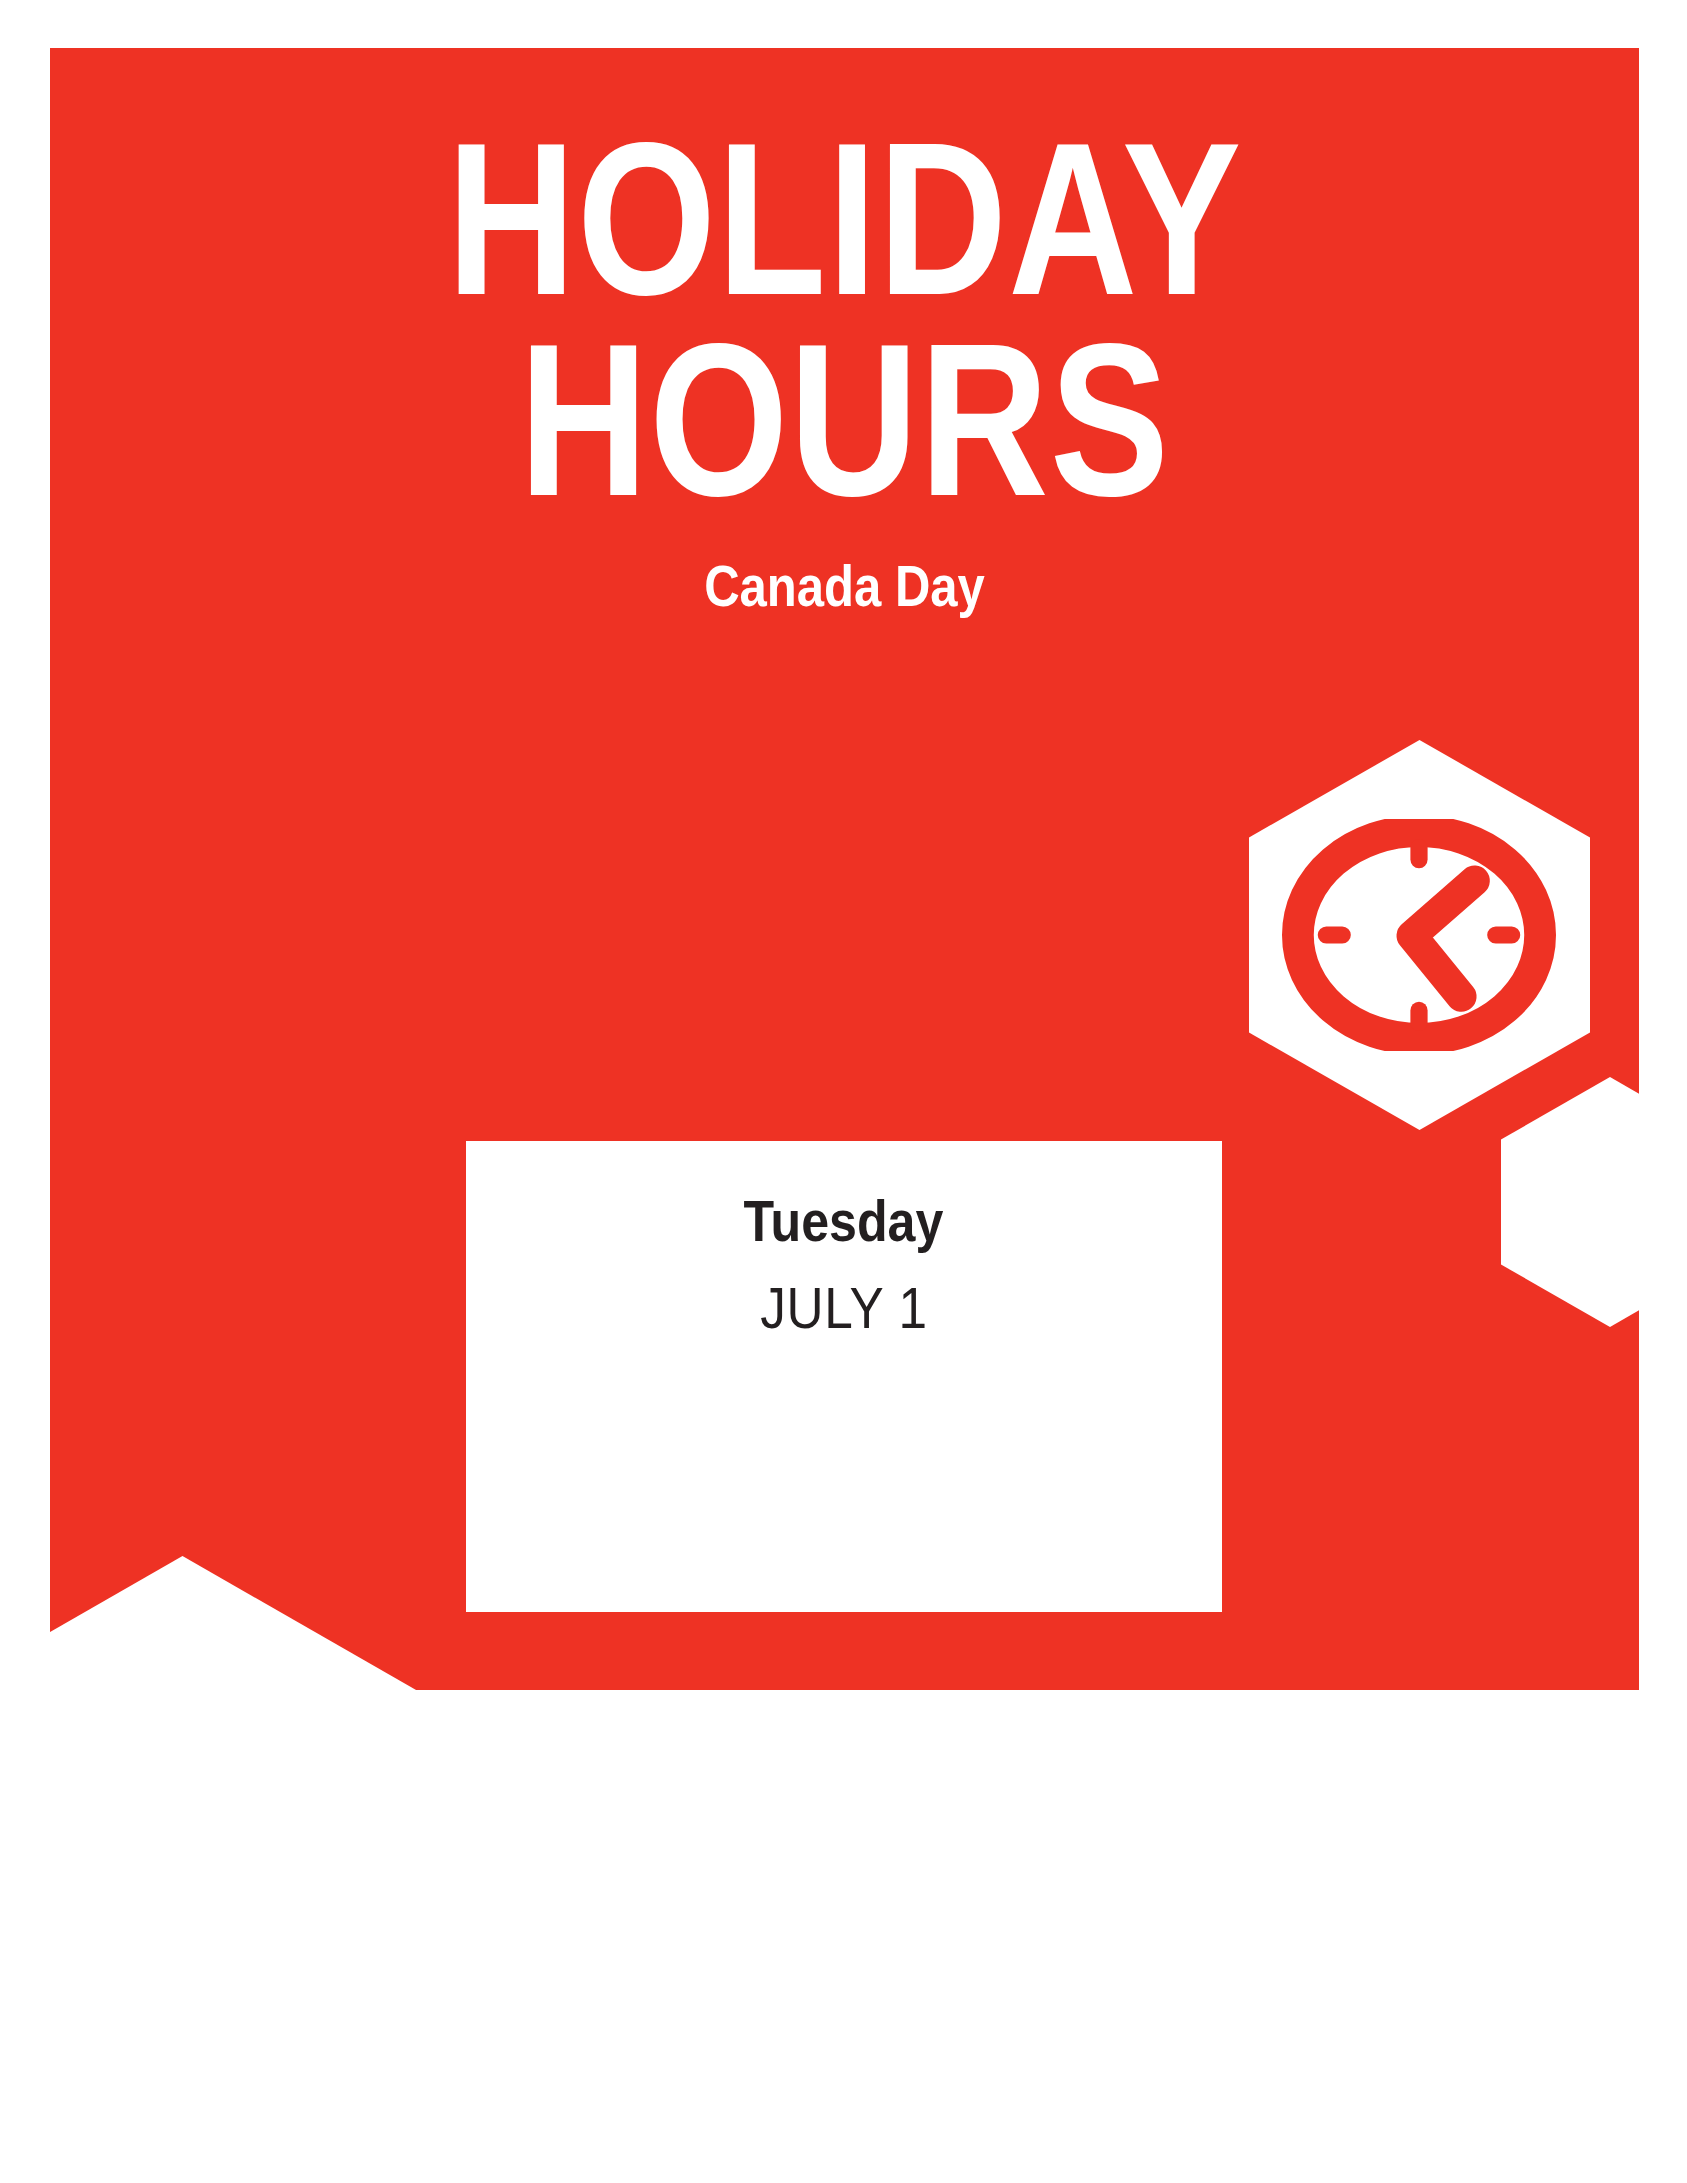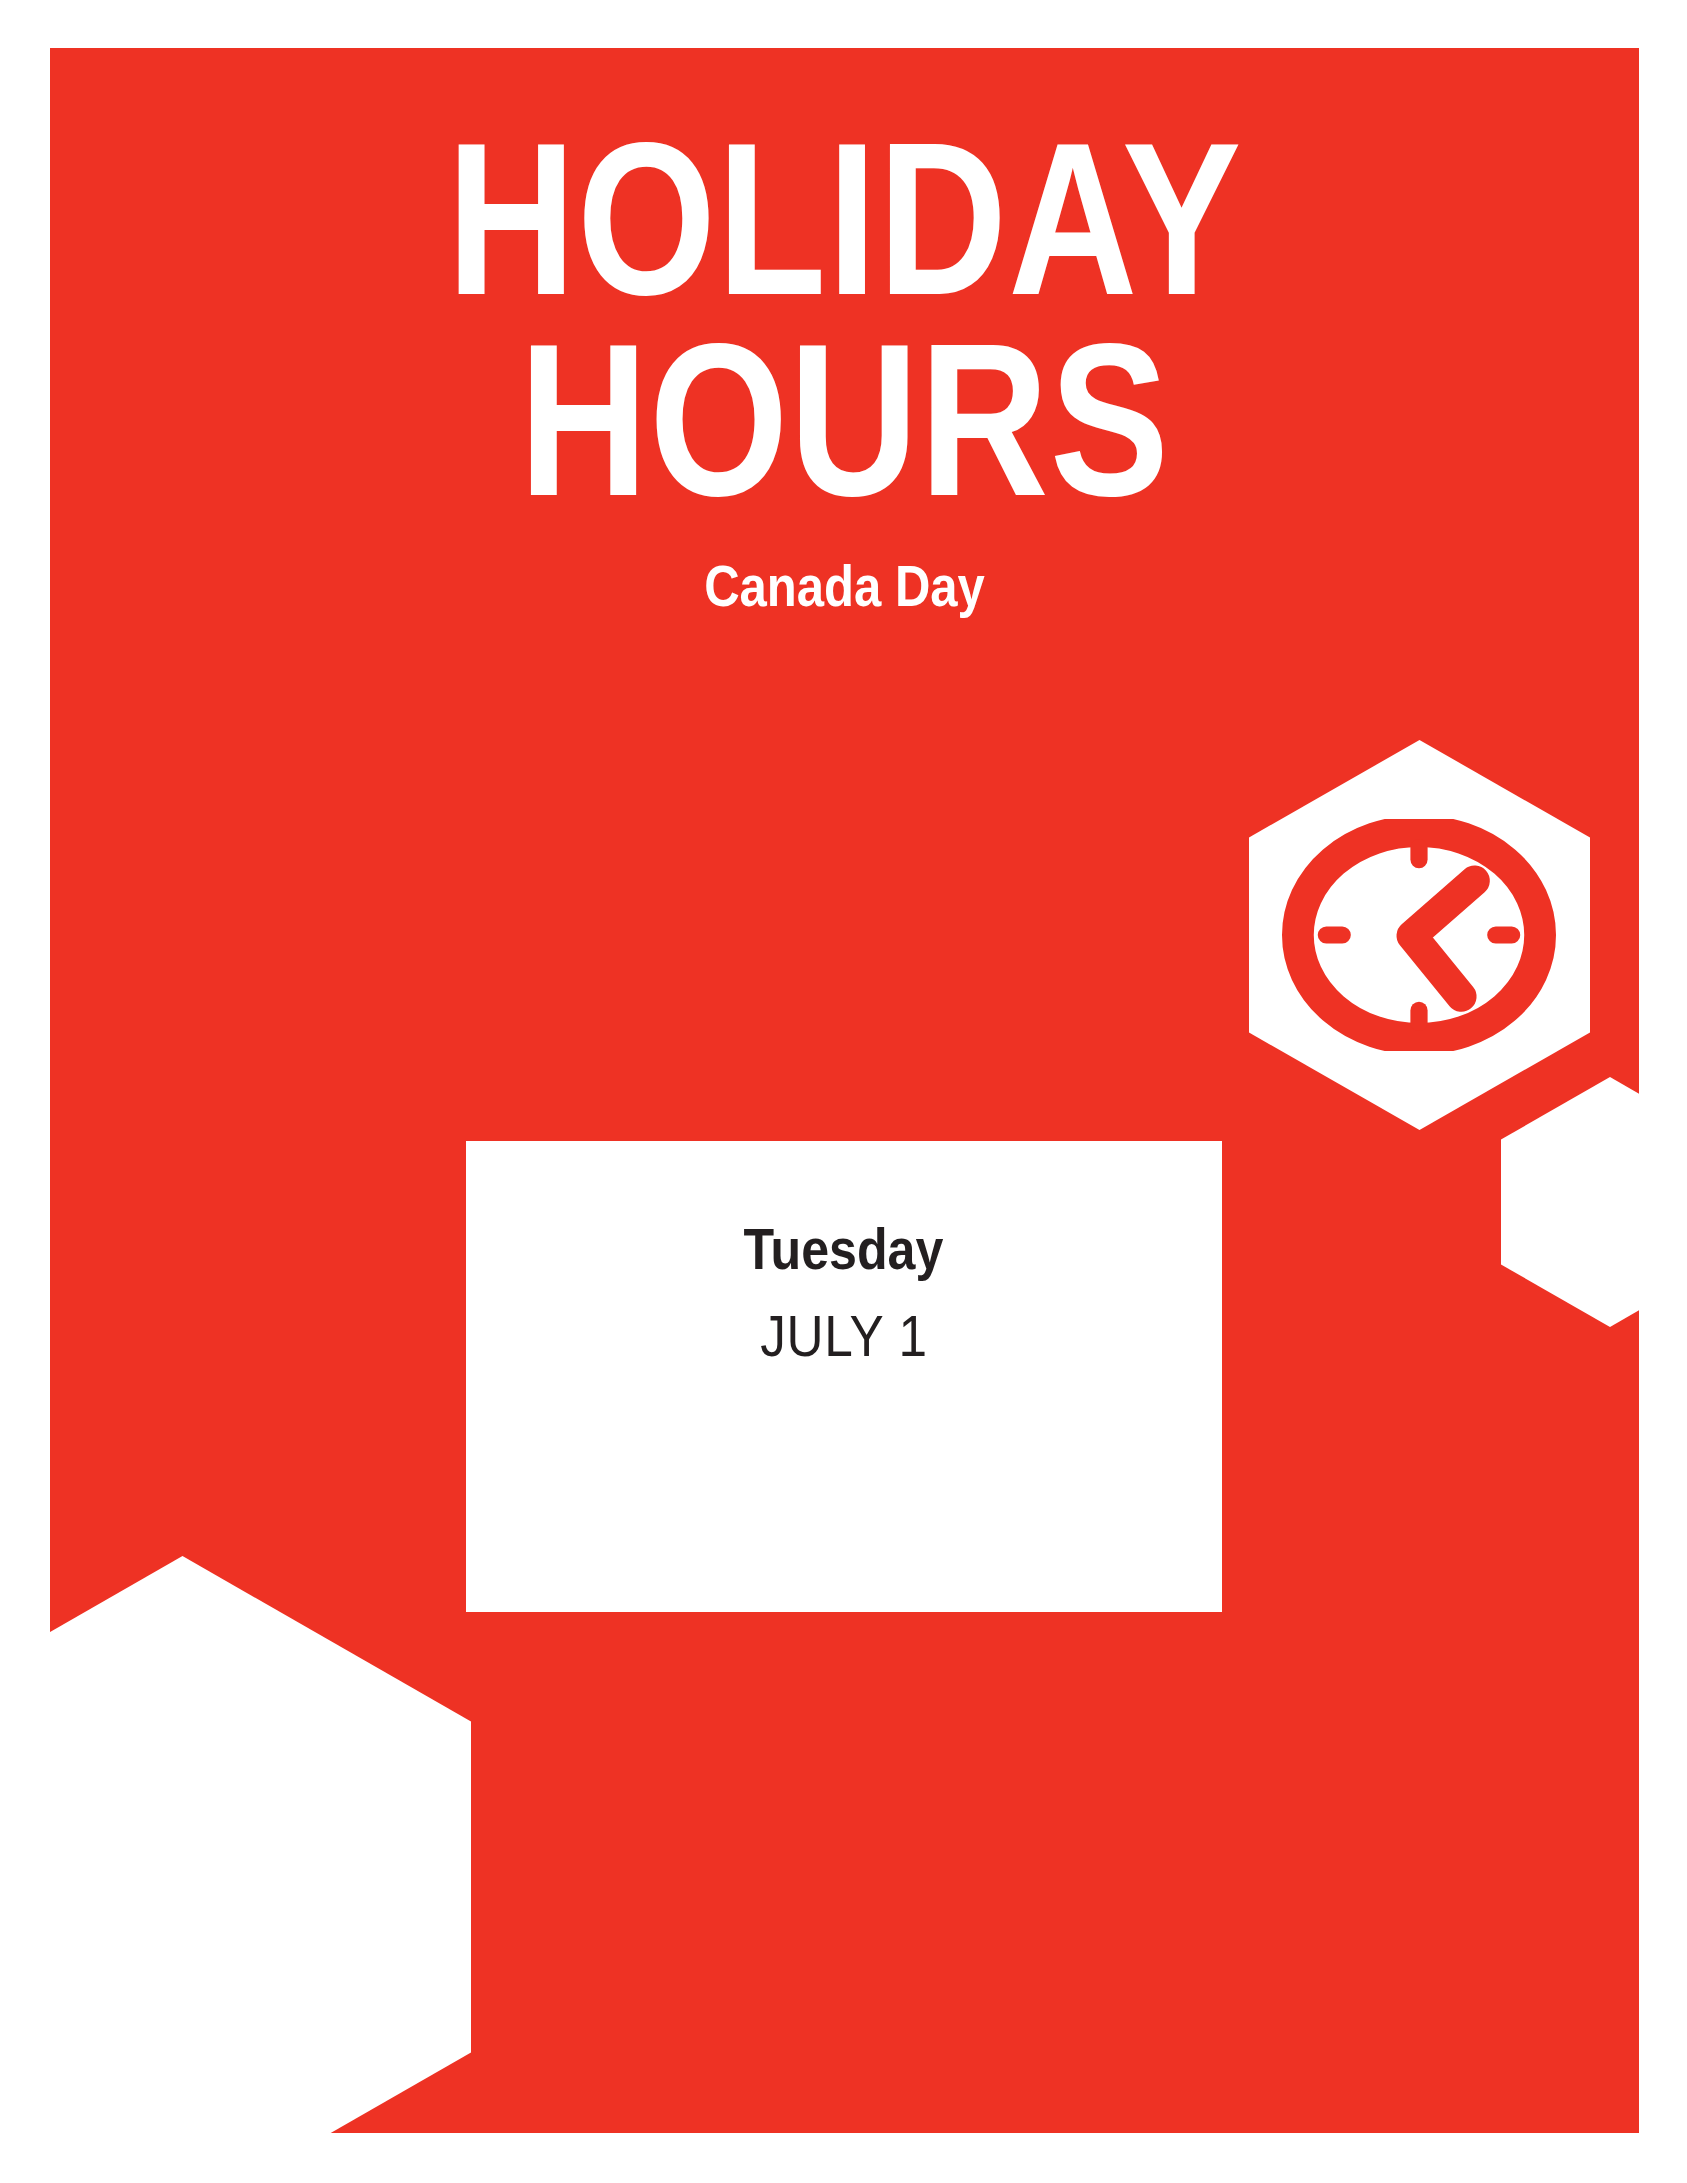--- a/index.html
+++ b/index.html
@@ -11,21 +11,21 @@
   body {
     width: 1687px;
     height: 2183px;
     overflow: hidden;
     font-family: "Liberation Sans", "DejaVu Sans", sans-serif;
   }
 
   #poster {
     position: relative;
     width: 1687px;
-    height: 2183px;
+    height: 1690px;
     background: #ffffff;
     overflow: hidden;
   }
 
   
   .red-panel {
     position: absolute;
     left: 50px;
     top: 48px;
     width: 1589px;
@@ -124,21 +124,21 @@
     position: absolute;
     left: 466px;
     top: 1141px;
     width: 756px;
     height: 471px;
     background: #ffffff;
     display: flex;
     flex-direction: column;
     align-items: center;
     justify-content: flex-start;
-    padding-top: 80px;
+    padding-top: 52px;
     box-sizing: border-box;
   }
   .date-day {
     color: #231f20;
     font-family: "Liberation Sans Narrow", "Liberation Sans", "DejaVu Sans", sans-serif;
     font-weight: 700;
     font-size: 57px;
     line-height: 1;
     letter-spacing: 0px;
     transform: scaleX(0.88);

